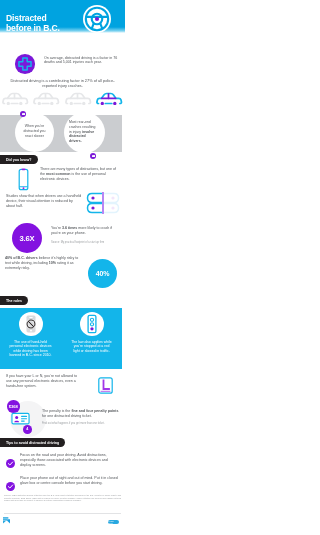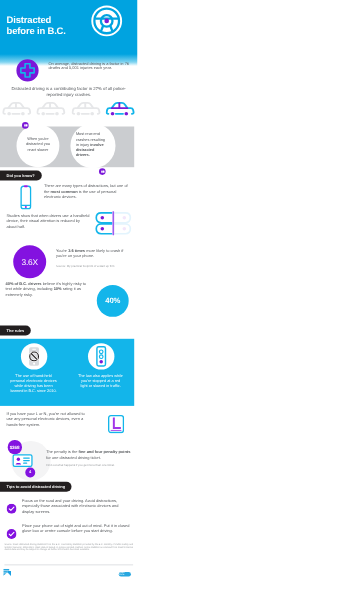--- a/index.html
+++ b/index.html
@@ -1,20 +1,20 @@
 <!DOCTYPE html>
 <html><head>
 <meta charset="utf-8">
 <style>
   html,body{margin:0;padding:0;}
   body{width:125px;height:535px;overflow:hidden;background:#fff;
        font-family:"Liberation Sans",sans-serif;color:#3a3a3a;}
   .page{position:relative;width:125px;height:535px;}
   
-  .hdr{position:absolute;left:0;top:0;width:125px;height:60px;
+  .hdr{position:absolute;left:0;top:0;width:125px;height:33px;
        background:linear-gradient(180deg,#00a3e0 0%,#00a3e0 82%,#7fd3f0 94%,#ffffff 100%);}
   .hdr-title{position:absolute;left:6px;top:13px;color:#fff;font-weight:bold;
              font-size:8.6px;line-height:10px;letter-spacing:-0.15px;}
   .wheel{position:absolute;left:83px;top:5px;width:28px;height:28px;border-radius:50%;
          background:#fff;display:flex;align-items:center;justify-content:center;overflow:hidden;}
   
   .intro{position:absolute;left:0;top:53px;width:125px;height:24px;}
   .cross-circle{position:absolute;left:14px;top:0;width:22px;height:22px;}
   .intro-text{position:absolute;left:44px;top:2.5px;width:76px;margin:0;
               font-size:3.6px;line-height:4.9px;color:#53565a;}
@@ -45,21 +45,21 @@
          display:flex;align-items:center;padding-left:6px;padding-right:6px;}
   .badge-dyk{top:155px;height:9px;font-size:3.6px;}
   
   .phone-icon{position:absolute;left:18px;top:168px;width:11px;height:23px;}
   .dyk-text{position:absolute;left:40px;top:167px;width:79px;margin:0;
             font-size:3.6px;line-height:4.9px;color:#53565a;}
   .eyes-text{position:absolute;left:6px;top:194px;width:76px;margin:0;
              font-size:3.6px;line-height:4.9px;color:#53565a;}
   .brain-icon{position:absolute;left:86px;top:192px;width:34px;height:22px;}
   .c36{position:absolute;left:12px;top:223px;width:30px;height:30px;border-radius:50%;
-       background:#8312e0;color:#fff;font-weight:normal;font-size:7.6px;
+       background:#8312e0;color:#fff;font-weight:bold;font-size:7.6px;
        display:flex;align-items:center;justify-content:center;letter-spacing:-0.2px;}
   .c36-text{position:absolute;left:51px;top:226px;width:66px;margin:0;
             font-size:3.6px;line-height:4.9px;color:#53565a;}
   .c36-src{position:absolute;left:51px;top:241px;width:66px;margin:0;
            font-size:2.6px;line-height:3.2px;color:#9b9ea1;}
   .pct-text{position:absolute;left:5px;top:256px;width:76px;margin:0;
             font-size:3.6px;line-height:4.9px;color:#53565a;}
   .pct-circle{position:absolute;left:88px;top:259px;width:29px;height:29px;border-radius:50%;
        background:#13b5ea;color:#fff;font-weight:bold;font-size:7px;
        display:flex;align-items:center;justify-content:center;letter-spacing:-0.2px;}

